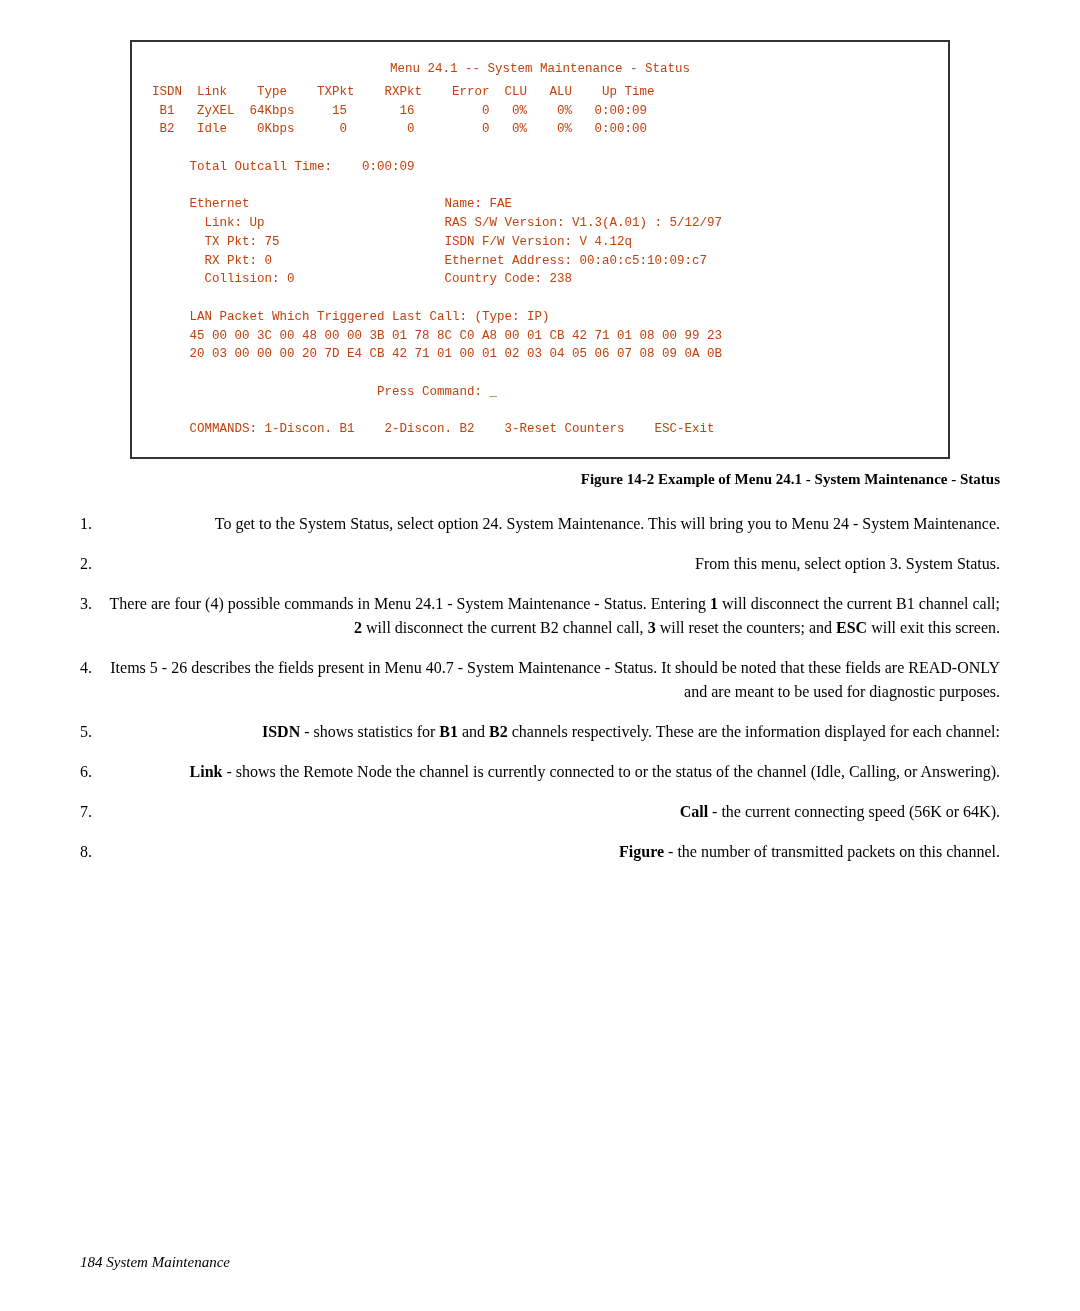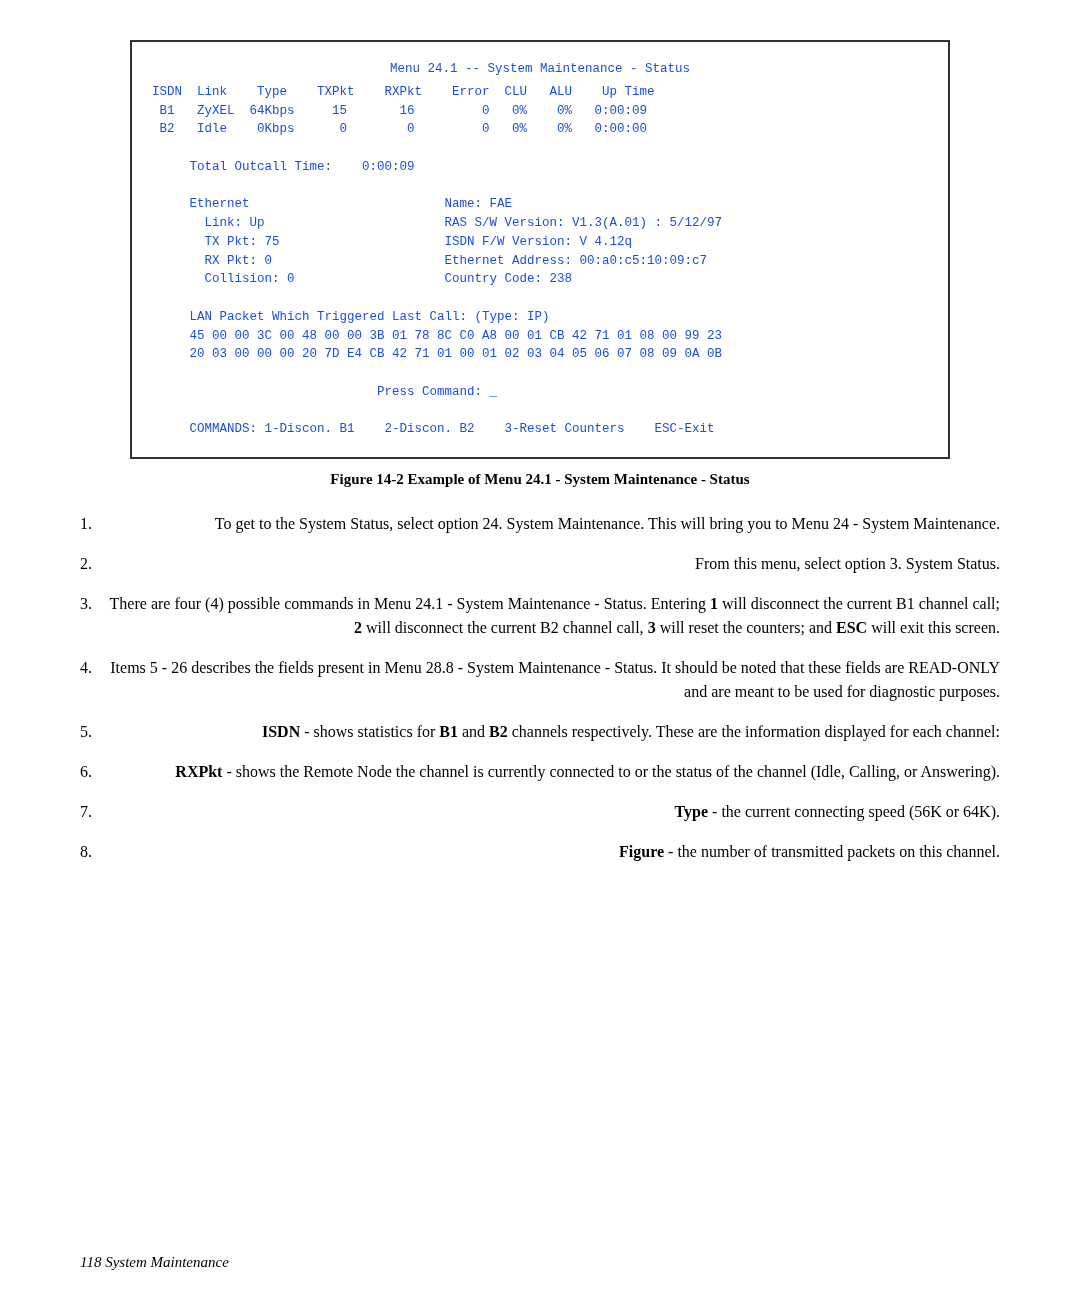--- a/index.html
+++ b/index.html
@@ -17,24 +17,24 @@
       padding: 18px 20px;
       margin: 0 auto 12px auto;
       background: #fff;
       max-width: 820px;
     }
     .terminal-text {
       font-family: 'Courier New', Courier, monospace;
       font-size: 12.5px;
       line-height: 1.5;
       white-space: pre;
-      color: #1d4ed8;
+      color: #c2410c;
     }
     .figure-caption {
-      text-align: center;
+      text-align: right;
       font-weight: bold;
       font-size: 15px;
       margin-bottom: 24px;
       margin-top: 8px;
     }
     .numbered-list {
       list-style: none;
       padding: 0;
       margin: 0;
     }
@@ -100,33 +100,33 @@
     <li>
       <span class="list-num">2.</span>
       <span class="list-content">From this menu, select option 3. System Status.</span>
     </li>
     <li>
       <span class="list-num">3.</span>
       <span class="list-content">There are four (4) possible commands in Menu 24.1 - System Maintenance - Status. Entering <strong>1</strong> will disconnect the current B1 channel call; <strong>2</strong> will disconnect the current B2 channel call, <strong>3</strong> will reset the counters; and <strong>ESC</strong> will exit this screen.</span>
     </li>
     <li>
       <span class="list-num">4.</span>
-      <span class="list-content">Items 5 - 26 describes the fields present in Menu 28.8 - System Maintenance - Status. It should be noted that these fields are READ-ONLY and are meant to be used for diagnostic purposes.</span>
+      <span class="list-content">Items 5 - 26 describes the fields present in Menu 40.7 - System Maintenance - Status. It should be noted that these fields are READ-ONLY and are meant to be used for diagnostic purposes.</span>
     </li>
     <li>
       <span class="list-num">5.</span>
       <span class="list-content"><strong>ISDN</strong> - shows statistics for <strong>B1</strong> and <strong>B2</strong> channels respectively. These are the information displayed for each channel:</span>
     </li>
     <li>
       <span class="list-num">6.</span>
-      <span class="list-content"><strong>RXPkt</strong> - shows the Remote Node the channel is currently connected to or the status of the channel (Idle, Calling, or Answering).</span>
+      <span class="list-content"><strong>Link</strong> - shows the Remote Node the channel is currently connected to or the status of the channel (Idle, Calling, or Answering).</span>
     </li>
     <li>
       <span class="list-num">7.</span>
-      <span class="list-content"><strong>Type</strong> - the current connecting speed (56K or 64K).</span>
+      <span class="list-content"><strong>Call</strong> - the current connecting speed (56K or 64K).</span>
     </li>
     <li>
       <span class="list-num">8.</span>
       <span class="list-content"><strong>Figure</strong> - the number of transmitted packets on this channel.</span>
     </li>
   </ol>
 
-<div class="footer-text">118  System Maintenance</div>
+<div class="footer-text">184  System Maintenance</div>
 
 </body></html>

